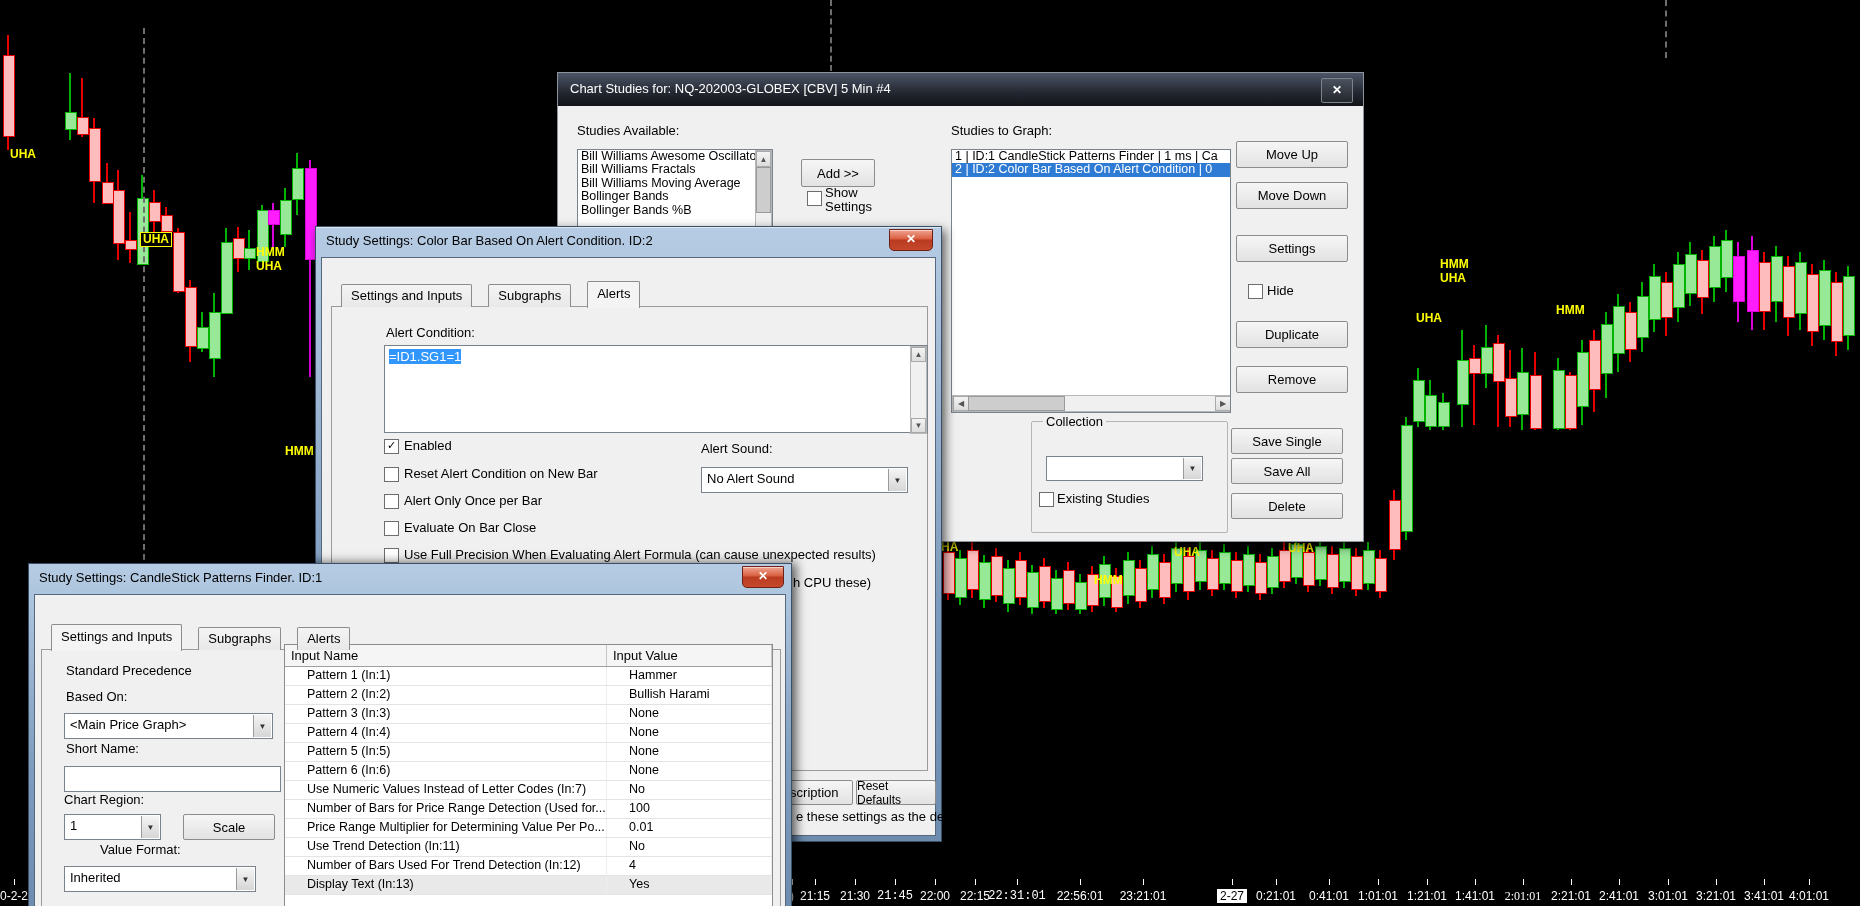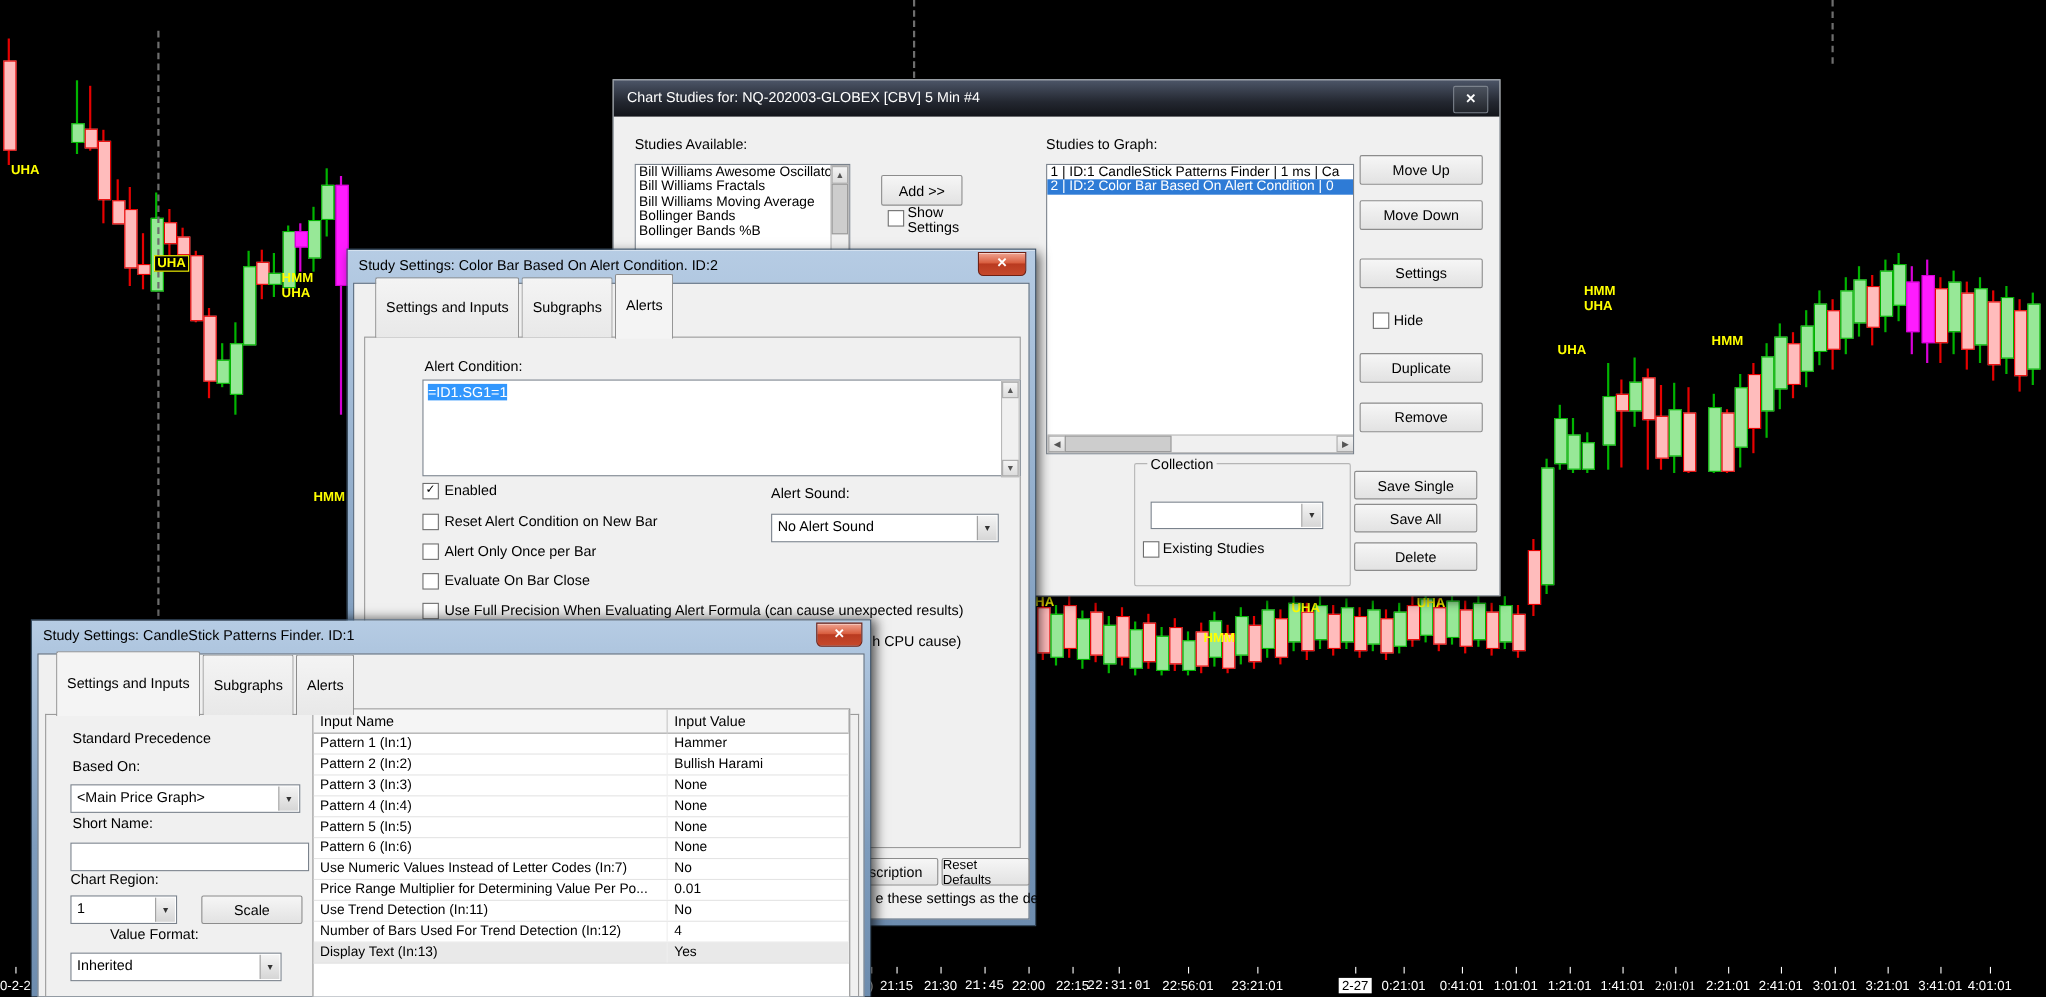--- a/index.html
+++ b/index.html
@@ -36,37 +36,37 @@
     font-size:11px;line-height:11px;text-align:center;color:#000;}
   .lbl{position:absolute;font-size:13px;color:#000;white-space:nowrap;}
   .sunken{position:absolute;background:#fff;border:1px solid #7a828c;}
   .lbitem{height:13.4px;line-height:13.4px;font-size:12.5px;padding-left:3px;white-space:nowrap;overflow:hidden;}
   .lbitem.sel{background:#2e7bd6;color:#fff;}
   .combo{position:absolute;background:#fff;border:1px solid #7a828c;}
   .combo .ctxt{position:absolute;left:5px;top:3px;font-size:13px;white-space:nowrap;}
   .combo .cdd{position:absolute;right:1px;top:1px;bottom:1px;width:17px;background:linear-gradient(#f4f4f4,#d6d6d6);
     border-left:1px solid #9a9a9a;text-align:center;font-size:8px;color:#333;display:flex;align-items:center;justify-content:center;}
   .tabrow{position:absolute;display:flex;align-items:flex-end;}
-  .tab{height:22px;line-height:22px;padding:16px 9px;font-size:13px;background:linear-gradient(#f4f4f4,#e8e8e8);
-    border:1px solid #8c8c8c;border-bottom:none;border-radius:2px 2px 0 0;margin-right:2px;position:relative;}
+  .tab{height:22px;line-height:22px;padding:0 9px;font-size:13px;background:linear-gradient(#f4f4f4,#e8e8e8);
+    border:1px solid #8c8c8c;border-bottom:none;border-radius:2px 2px 0 0;margin-right:16px;position:relative;}
   .tab.active{height:26px;line-height:24px;background:#f4f4f4;z-index:3;transform:translateY(1px);}
   .tabpanel{position:absolute;border:1px solid #9b9b9b;}
   .groupbox{position:absolute;border:1px solid #b5b5b5;border-radius:2px;}
   .grouplbl{position:absolute;font-size:13px;background:#f0f0f0;padding:0 3px;white-space:nowrap;}
   .sbv{position:absolute;background:#f0f0f0;border:1px solid #b8b8b8;}
   .sb-btn{position:absolute;background:linear-gradient(#f4f4f4,#dcdcdc);border:1px solid #a9a9a9;color:#555;
     font-size:8px;display:flex;align-items:center;justify-content:center;}
   .sb-thumb{position:absolute;background:#cdcdcd;border:1px solid #9a9a9a;}
   .seltext{background:#3297fd;color:#fff;}
   
   .tbl{position:absolute;background:#fff;border:1px solid #8c8c8c;overflow:hidden;}
   .tbl-head{display:grid;grid-template-columns:322px 1fr;height:21px;background:#f5f5f5;border-bottom:1px solid #a0a0a0;}
   .tbl-head div{font-size:13px;line-height:21px;padding-left:6px;border-right:1px solid #c6c6c6;white-space:nowrap;overflow:hidden;}
   .tbl-row{display:grid;grid-template-columns:322px 1fr;height:18px;border-bottom:1px solid #e4e4e4;}
-  .tbl-row div{font-size:12.5px;line-height:17px;padding-left:6px;border-right:1px solid #eee;white-space:nowrap;overflow:hidden;}
+  .tbl-row div{font-size:12.5px;line-height:17px;padding-left:22px;border-right:1px solid #eee;white-space:nowrap;overflow:hidden;}
   .tbl-row.hl{background:#e9e9e9;}
 </style>
 </head>
 <body>
 
 <div id="chart">
     <div class="wick" style="left: 7px; top: 35px; height: 115px; background: rgb(230, 0, 0);"></div>
     <div class="cbody" style="left: 3px; top: 55px; height: 80px; background: rgb(255, 188, 188); border-color: rgb(230, 0, 0);"></div>
     <div class="wick" style="left: 69px; top: 73px; height: 67px; background: rgb(0, 180, 0);"></div>
     <div class="cbody" style="left: 65px; top: 112px; height: 16px; background: rgb(151, 232, 151); border-color: rgb(0, 180, 0);"></div>
@@ -396,21 +396,21 @@
       <div class="lbl" style="left: 88px; top: 211px;">Enabled</div>
       <div class="cb" style="left: 68px; top: 240px;"></div>
       <div class="lbl" style="left: 88px; top: 239px;">Reset Alert Condition on New Bar</div>
       <div class="cb" style="left: 68px; top: 267px;"></div>
       <div class="lbl" style="left: 88px; top: 266px;">Alert Only Once per Bar</div>
       <div class="cb" style="left: 68px; top: 294px;"></div>
       <div class="lbl" style="left: 88px; top: 293px;">Evaluate On Bar Close</div>
       <div class="cb" style="left: 68px; top: 321px;"></div>
       <div class="lbl" style="left: 88px; top: 320px;">Use Full Precision When Evaluating Alert Formula (can cause unexpected results)</div>
     </div>
-  <span class="lbl" style="left:477px;top:348px;">h CPU cause)</span>
+  <span class="lbl" style="left:477px;top:348px;">h CPU these)</span>
   <span class="lbl" style="left:385px;top:214px;">Alert Sound:</span>
   <div class="combo" style="left:385px;top:240px;width:205px;height:24px;">
     <span class="ctxt">No Alert Sound</span>
     <span class="cdd">▼</span>
   </div>
   <div class="btn" style="left:443px;top:553px;width:92px;height:23px;">Description</div>
   <div class="btn" style="left:540px;top:553px;width:78px;height:23px;font-size:12px;">Reset Defaults</div>
   <span class="lbl" style="left:480px;top:582px;">e these settings as the default</span>
 </div>
 
@@ -471,20 +471,24 @@
         </div>
         <div class="tbl-row">
           <div>Pattern 6   (In:6)</div>
           <div>None</div>
         </div>
         <div class="tbl-row">
           <div>Use Numeric Values Instead of Letter Codes   (In:7)</div>
           <div>No</div>
         </div>
         <div class="tbl-row">
+          <div>Number of Bars for Price Range Detection (Used for...</div>
+          <div>100</div>
+        </div>
+        <div class="tbl-row">
           <div>Price Range Multiplier for Determining Value Per Po...</div>
           <div>0.01</div>
         </div>
         <div class="tbl-row">
           <div>Use Trend Detection   (In:11)</div>
           <div>No</div>
         </div>
         <div class="tbl-row">
           <div>Number of Bars Used For Trend Detection   (In:12)</div>
           <div>4</div>

